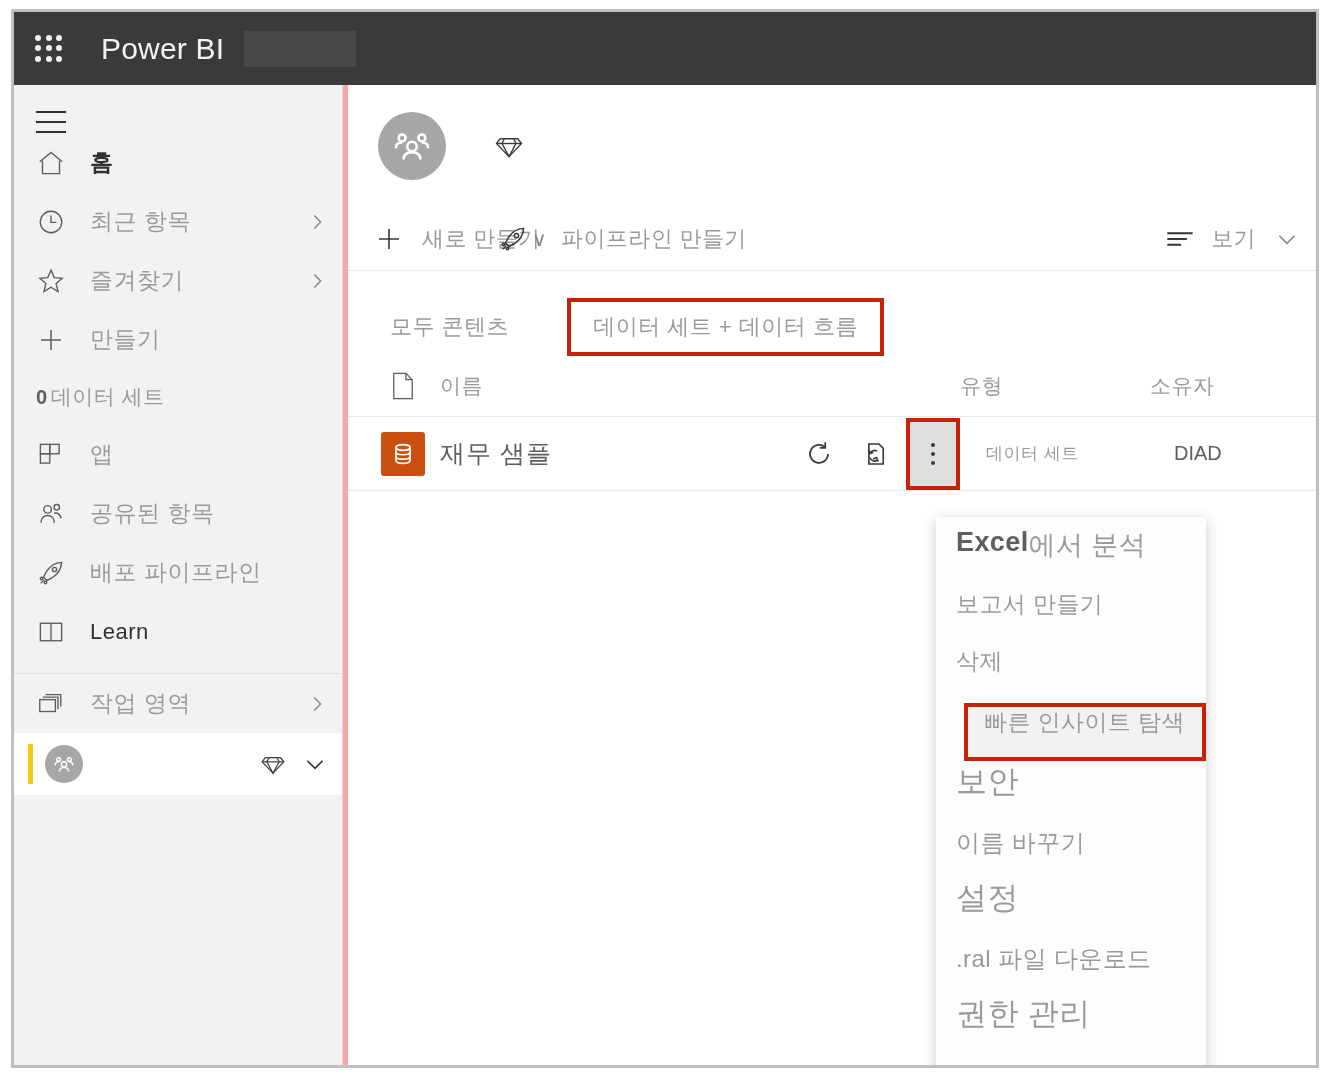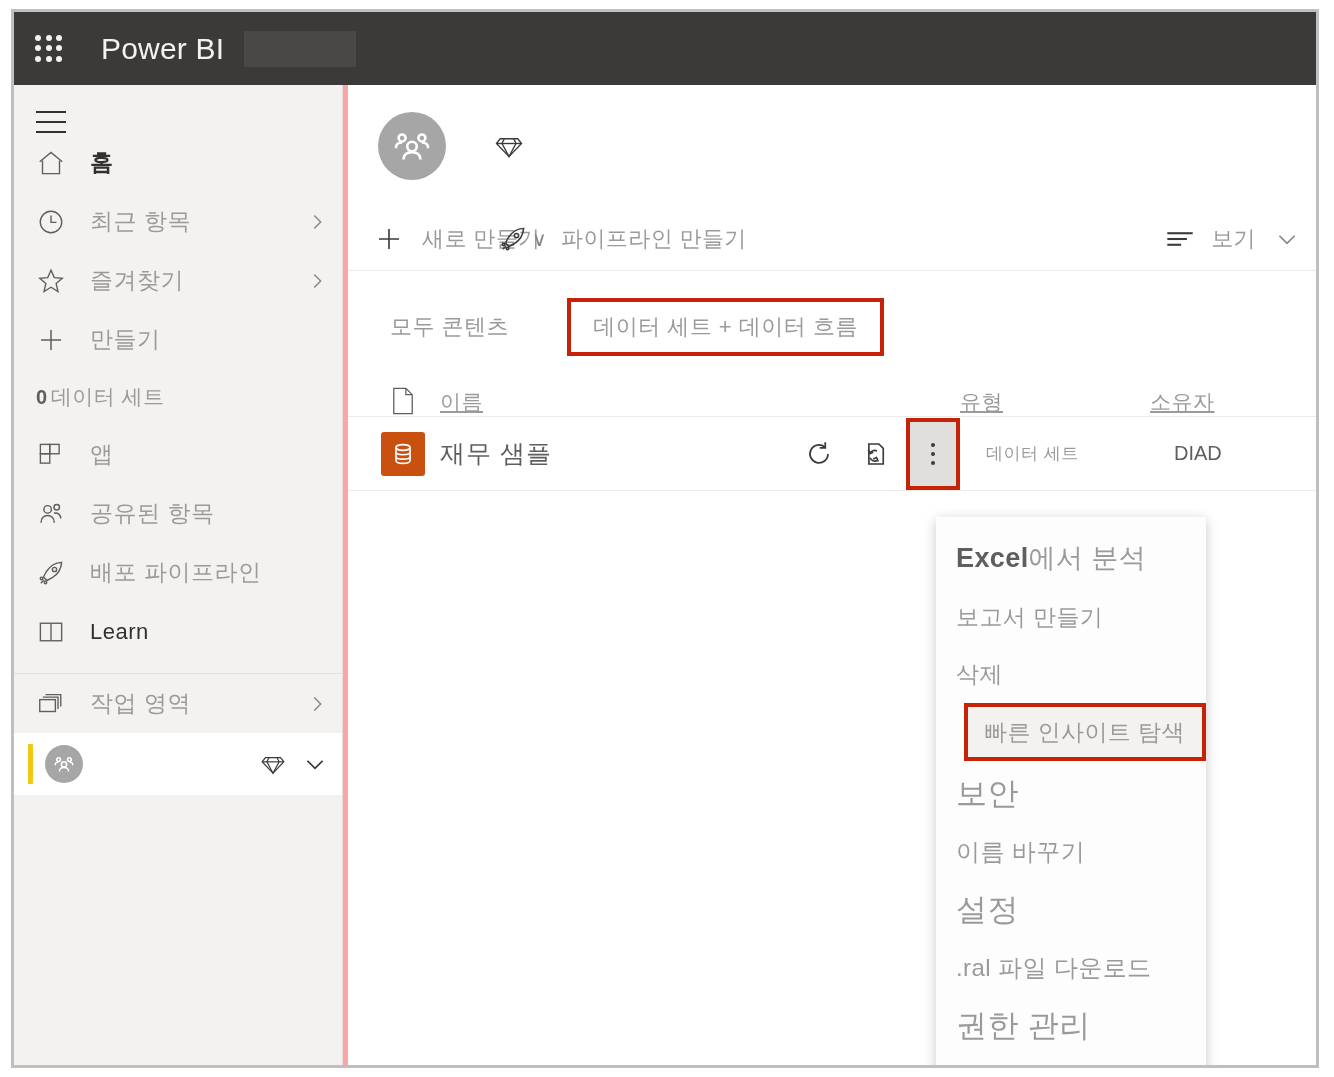--- a/index.html
+++ b/index.html
@@ -187,27 +187,26 @@
   }
   #tab-all { margin-right: 58px; }
   #tab-datasets {
     border: 4px solid #c52207;
     padding: 10px 22px;
   }
 
   
   #tbl { padding: 0 0 0 0; }
   .tbl-head {
-    display: flex; align-items: flex-end;
+    display: flex; align-items: center;
     height: 62px;
     border-bottom: 1px solid #edebe9;
     padding-left: 18px;
     color: #9b9a99;
     font-size: 21px;
-    text-decoration: underline;
   }
   .col-ico { width: 74px; display: flex; justify-content: center; color: #605e5c; }
   .col-name { flex: 1; letter-spacing: 0.5px; }
   .col-actions { width: 160px; }
   .col-type { width: 190px; letter-spacing: 0.5px; }
   .col-owner { width: 170px; letter-spacing: 0.5px; }
 
   .tbl-row {
     display: flex; align-items: center;
     height: 74px;
@@ -244,21 +243,21 @@
   #ctxmenu {
     position: absolute;
     left: 588px; top: 432px;
     width: 270px;
     background: #fdfdfd;
     box-shadow: 0 3px 12px rgba(0,0,0,0.22);
     padding: 10px 0 14px 0;
     z-index: 40;
   }
   .mi {
-    display: flex; align-items: center;
+    display: flex; align-items: flex-start;
     padding-left: 20px;
     color: #9b9a99;
     cursor: pointer;
     white-space: nowrap;
     letter-spacing: 0.4px;
   }
   .mi.sz-lg   { font-size: 27px; height: 62px; }
   .mi.sz-xl   { font-size: 31px; height: 66px; }
   .mi.sz-md   { font-size: 23px; height: 57px; }
   .mi.sz-sm   { font-size: 24px; height: 50px; }

